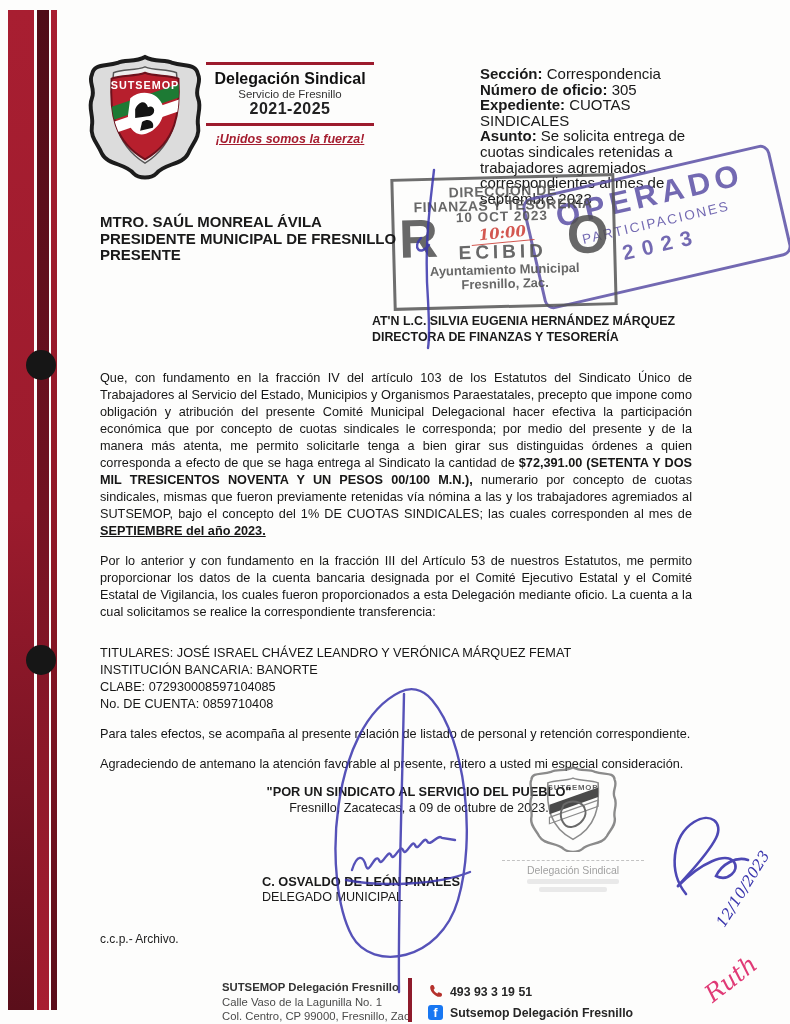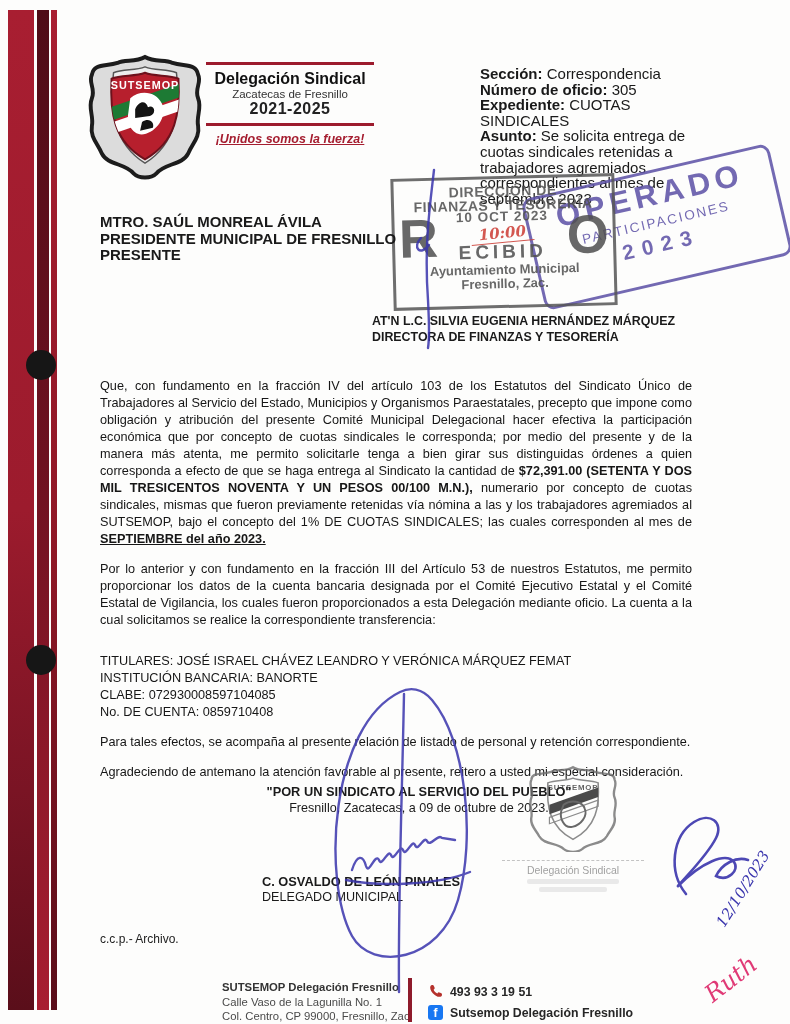--- a/index.html
+++ b/index.html
@@ -55,21 +55,21 @@
   #operado-line2 { font-size:13.5px; letter-spacing:2px; margin-top:2px; }
   #operado-year { font-size:21px; font-weight:bold; letter-spacing:8px; margin-top:3px; }
 
   
   #recipient { position:absolute; left:100px; top:214px; font-size:15px; font-weight:bold; line-height:16.6px; }
   #attention { position:absolute; left:372px; top:313px; font-size:12.4px; font-weight:bold; line-height:16px; }
 
   
   #body-block { position:absolute; left:100px; top:366px; width:592px; font-size:12.7px; line-height:17px; text-align:justify; color:#161616; }
   #body-block p { margin-top:13px; }
-  #body-block p:first-child { margin-top:12px; }
+  #body-block p:first-child { margin-top:4px; }
   .seg-bold { font-weight:bold; }
   .seg-bold-underline { font-weight:bold; text-decoration:underline; }
   #bank-block { margin-top:24px; line-height:17px; }
   #para-4 { margin-top:15px; }
 
   
   #closing-block { position:absolute; left:228px; top:782px; width:382px; text-align:center; }
   #atentamente { font-size:13px; font-weight:bold; letter-spacing:4px; }
   #slogan { font-size:12.8px; font-weight:bold; margin-top:2px; }
   #dateline { font-size:12.6px; margin-top:2px; }
@@ -126,21 +126,21 @@
       <path d="M45,46 C56,36 72,40 77,51 C83,62 74,78 61,82 C48,86 41,72 43,61 Z" fill="#ffffff"></path>
       <path d="M50,57 c4,-9 11,-9 13,-2 c7,-3 9,7 2,9 l-15,2 z" fill="#141414"></path>
       <path d="M57,70 c7,-5 13,0 11,6 l-13,3 z" fill="#141414"></path>
     </g>
     <text x="60" y="37" font-size="11" fill="#ffffff" font-weight="bold" text-anchor="middle" letter-spacing="1">SUTSEMOP</text>
   </svg>
 
   <div id="header-block">
     <div class="red-rule"></div>
     <div id="header-title">Delegación Sindical</div>
-    <div id="header-sub">Zacatecas de Fresnillo</div>
+    <div id="header-sub">Servicio de Fresnillo</div>
     <div id="header-period">2021-2025</div>
     <div class="red-rule"></div>
     <div id="header-motto">¡Unidos somos la fuerza!</div>
   </div>
 
   <div id="meta-block">
     <div><b>Sección:</b> <span>Correspondencia</span></div>
     <div><b>Número de oficio:</b> <span>305</span></div>
     <div><b>Expediente:</b> <span>CUOTAS SINDICALES</span></div>
     <div><b>Asunto:</b> <span>Se solicita entrega de cuotas sindicales retenidas a trabajadores agremiados correspondientes al mes de septiembre 2023</span></div>

